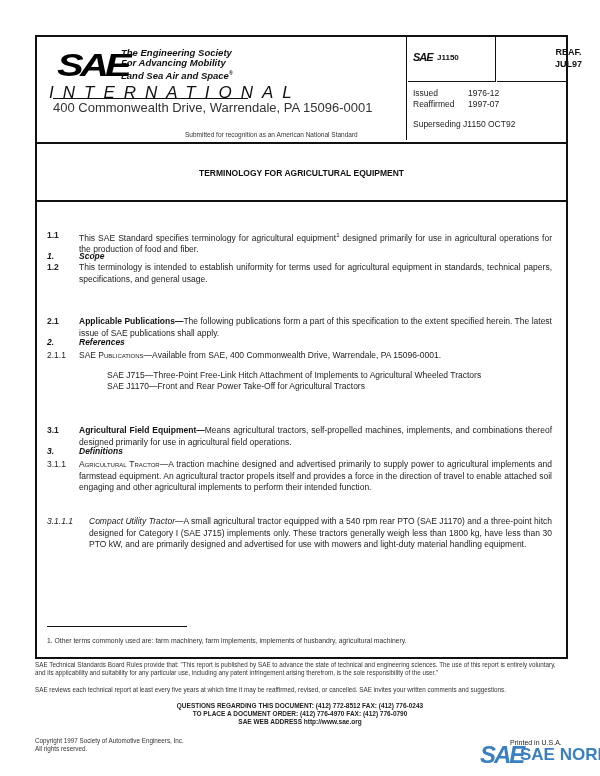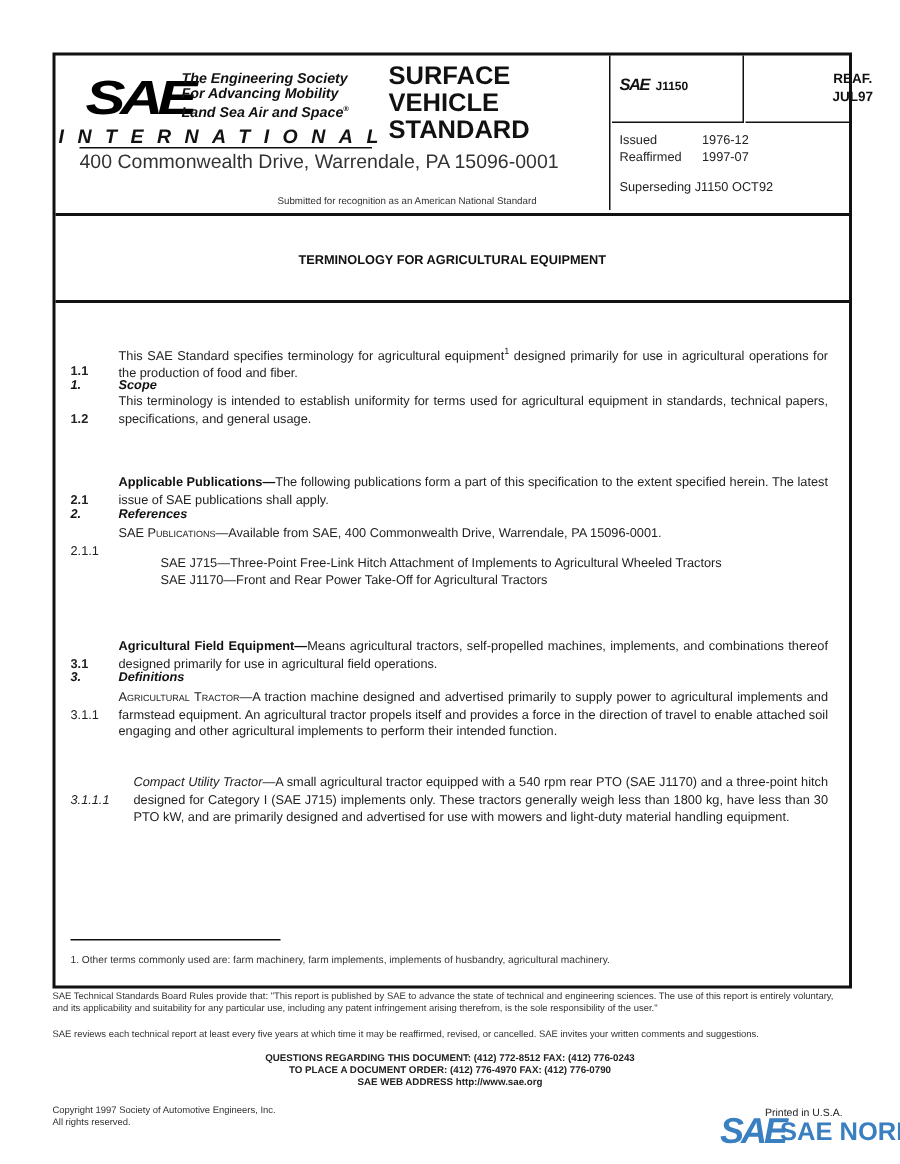--- a/index.html
+++ b/index.html
@@ -2,38 +2,38 @@
 <html><head>
 <meta charset="utf-8">
 <style>
   html,body{margin:0;padding:0;background:#fff;}
   body{width:600px;height:776px;position:relative;overflow:hidden;font-family:"Liberation Sans",sans-serif;color:#111;}
   .frame{position:absolute;left:35px;top:35px;width:529px;height:620px;border:2px solid #111;box-sizing:content-box;}
   .hdr-left{position:absolute;left:0;top:0;width:369px;height:103px;border-right:1.5px solid #111;}
   .hdr-right{position:absolute;left:371px;top:0;width:158px;height:103px;}
   .logo-word{position:absolute;left:20px;top:10px;font-family:"Liberation Sans",sans-serif;font-weight:900;font-style:italic;font-size:32px;letter-spacing:-3px;transform:scaleX(1.25);transform-origin:left;color:#000;}
   .tagline{position:absolute;left:84px;top:11px;font-size:9.5px;font-style:italic;font-weight:bold;line-height:10px;}
-  .intl{position:absolute;left:2px;top:46px;font-size:13px;font-style:italic;font-weight:bold;letter-spacing:9px;}
+  .intl{position:absolute;left:12px;top:46px;font-size:17px;font-style:italic;font-weight:normal;letter-spacing:9px;}
   .intl-line{position:absolute;left:16px;top:61px;width:195px;height:1px;background:#111;}
   .address{position:absolute;left:16px;top:63px;font-size:13px;color:#333;}
   .std-title{position:absolute;left:222px;top:5px;font-size:17px;font-weight:bold;line-height:18px;}
   .submitted{position:absolute;left:148px;top:94px;font-size:6.5px;color:#333;}
   .sae-box{position:absolute;left:0;top:0;width:87px;height:44px;border-right:1.5px solid #111;border-bottom:1.5px solid #111;}
   .reaf-box{position:absolute;left:89px;top:0;width:69px;height:44px;border-bottom:1.5px solid #111;}
   .sae-small{position:absolute;left:5px;top:14px;font-weight:900;font-style:italic;font-size:11px;letter-spacing:-1px;}
   .j-num{position:absolute;left:29px;top:16px;font-size:8px;font-weight:bold;}
   .reaf{position:absolute;left:0;top:9px;width:69px;text-align:center;font-size:9px;font-weight:bold;line-height:12px;margin-left:37px;}
   .meta{position:absolute;left:5px;font-size:8.5px;color:#222;}
   .title-band{position:absolute;left:0;top:105px;width:529px;height:56px;border-top:2px solid #111;border-bottom:2px solid #111;}
   .doc-title{position:absolute;left:0;top:24px;width:529px;text-align:center;font-size:8.5px;font-weight:bold;}
   .body-area{position:absolute;left:0;top:163px;width:529px;}
   .sec{position:absolute;left:10px;font-size:8.5px;font-style:italic;font-weight:bold;margin-top:41px;}
   .sec .num{display:inline-block;width:32px;}
   .para{position:absolute;left:10px;width:505px;font-size:8.5px;line-height:11.5px;color:#222;}
-  .para .pn{position:absolute;left:0;top:12px;font-weight:bold;}
+  .para .pn{position:absolute;left:0;top:0;font-weight:bold;}
   .para .pn.light{font-weight:normal;}
   .para .ptext{margin-left:32px;text-align:justify;}
   .para .ptext b{color:#111;}
   .sc{font-variant:small-caps;}
   .ref-line{position:absolute;left:70px;font-size:8.5px;color:#222;line-height:11px;}
   .fn-line{position:absolute;left:10px;top:426px;width:140px;height:1px;background:#111;}
   .fn{position:absolute;left:10px;top:437px;font-size:6.8px;color:#333;}
   .small{position:absolute;font-size:6.3px;color:#333;line-height:8px;}
   .contact{position:absolute;left:0;width:600px;text-align:center;font-size:6.5px;font-weight:bold;line-height:8px;color:#222;}
   .wm{position:absolute;left:480px;top:741px;}
@@ -48,25 +48,20 @@
   <div class="hdr-left">
     <div class="logo-word">SAE</div>
     <div class="tagline">
       <div>The Engineering Society</div>
       <div>For Advancing Mobility</div>
       <div><span>Land Sea Air and Space</span><sup style="font-size:5px">®</sup></div>
     </div>
     <div class="intl">INTERNATIONAL</div>
     <div class="intl-line"></div>
     <div class="address">400 Commonwealth Drive, Warrendale, PA 15096-0001</div>
-    <div class="std-title">
-      <div>SURFACE</div>
-      <div>VEHICLE</div>
-      <div>STANDARD</div>
-    </div>
     <div class="submitted">Submitted for recognition as an American National Standard</div>
   </div>
   <div class="hdr-right">
     <div class="sae-box">
       <span class="sae-small">SAE</span>
       <span class="j-num">J1150</span>
     </div>
     <div class="reaf-box">
       <div class="reaf">
         <div>REAF.</div>

